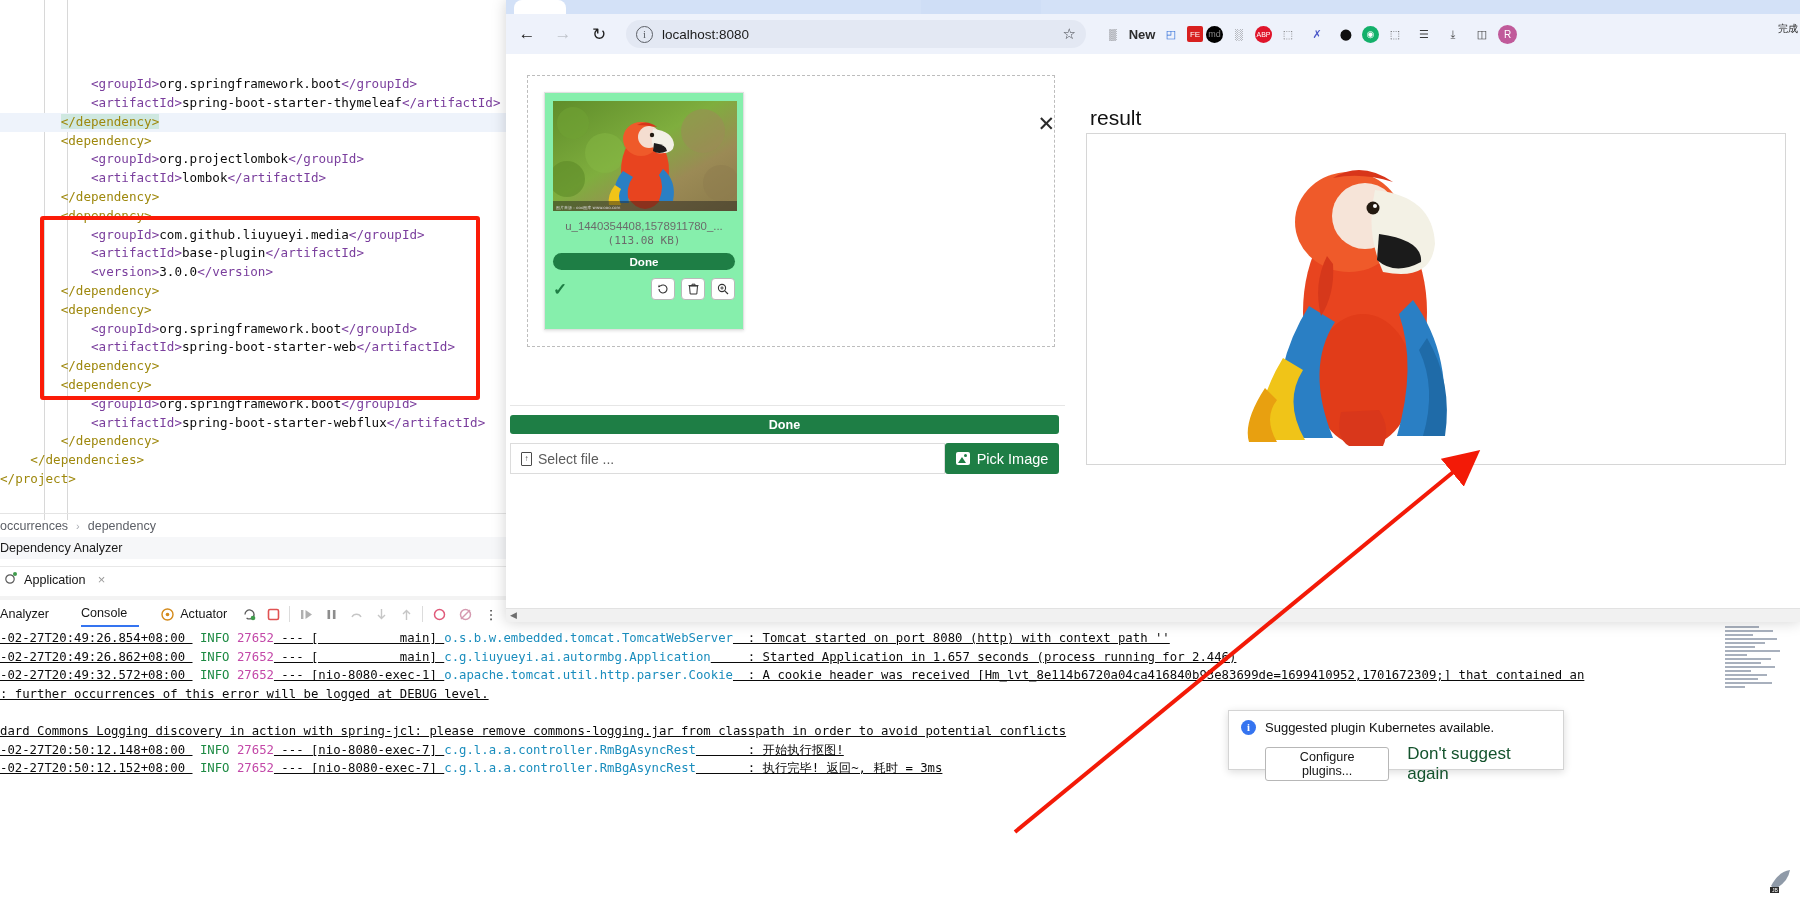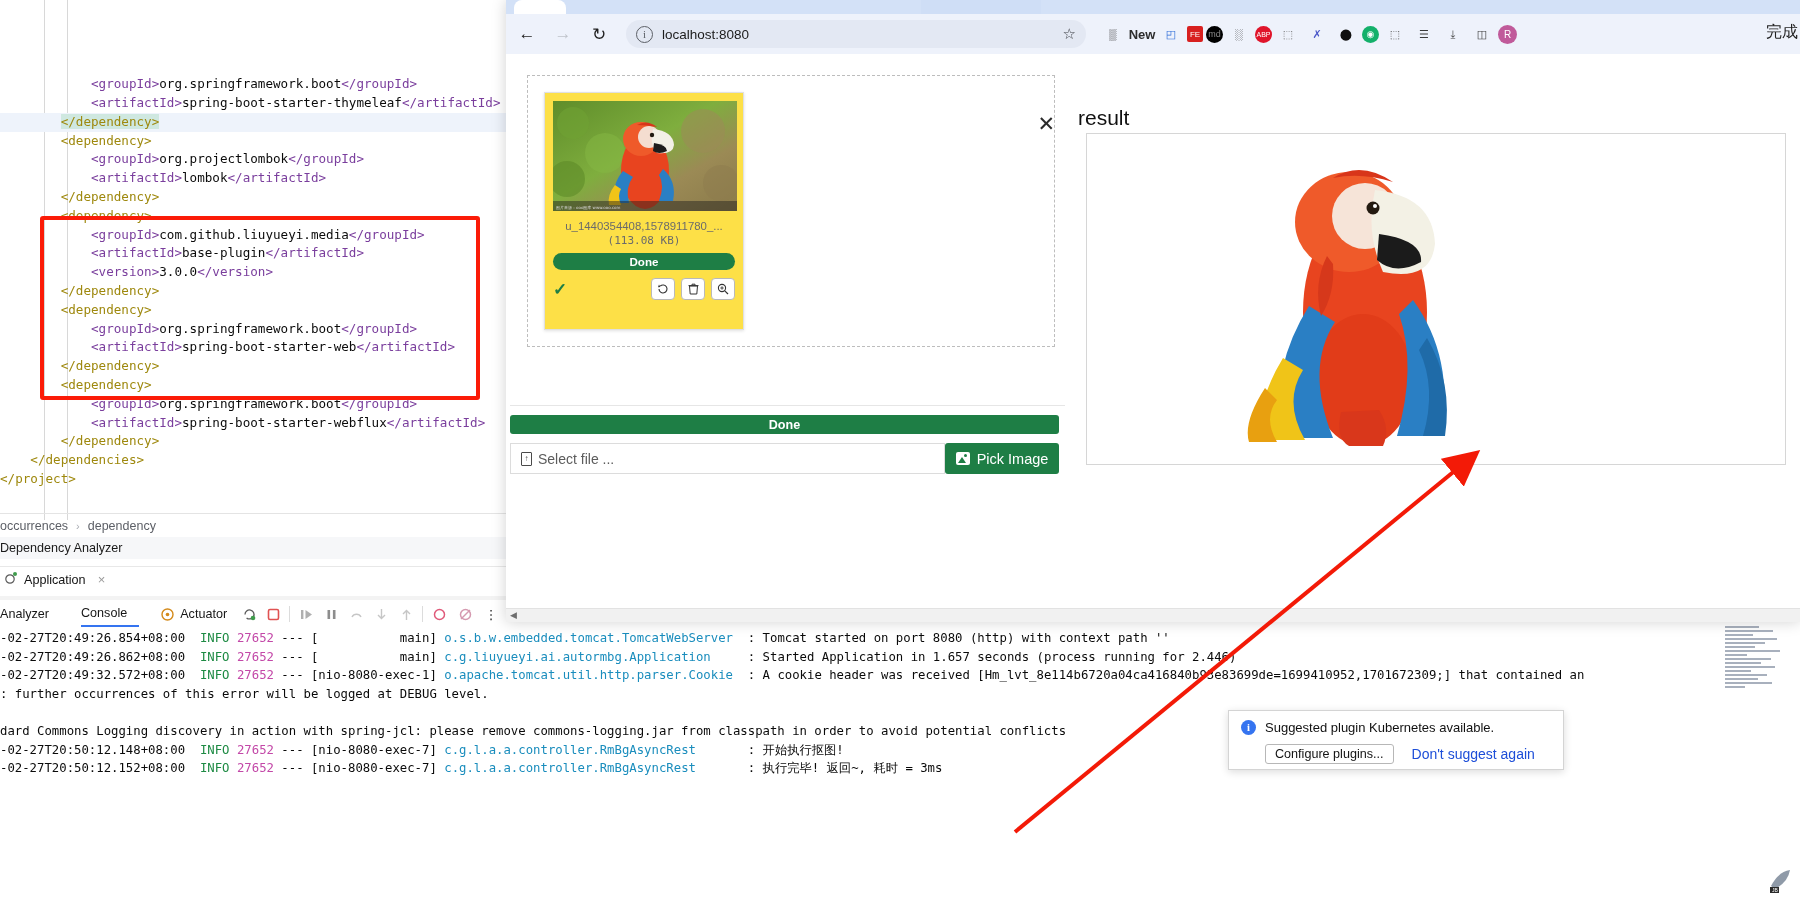--- a/index.html
+++ b/index.html
@@ -100,21 +100,21 @@
     font-size: 12.3px;
     line-height: 18.6px;
     color: #0a0a0a;
     white-space: pre;
     overflow: hidden;
     padding-top: 1px;
   }
   .lg-info { color: #1d8a43; }
   .lg-pid { color: #c348a8; }
   .lg-cls { color: #1a8dbd; }
-  .lg-plain { color: #0a0a0a; }
+  .lg-plain { color: #0a0a0a; text-decoration: underline; }
 
   
   .console-minimap {
     position: absolute; right: 14px; top: 624px; width: 62px; height: 68px;
     opacity: 0.85;
   }
 
   
   .browser {
     position: absolute; left: 506px; top: 0px; width: 1294px; height: 622px;
@@ -167,21 +167,21 @@
   .uploader {
     position: absolute; left: 2px; top: 3px; width: 557px; height: 415px;
     background: #ffffff;
   }
   .up-dropzone {
     position: absolute; left: 19px; top: 18px; width: 528px; height: 272px;
     border: 1px dashed #bdbdbd; background: #ffffff;
   }
   .file-card {
     position: absolute; left: 16px; top: 16px; width: 200px; height: 238px;
-    background: #fde047; border: 1px solid #e0e0e0;
+    background: #86efac; border: 1px solid #e0e0e0;
     box-shadow: 0 1px 3px rgba(0,0,0,0.12);
     padding: 8px;
   }
   .thumb {
     width: 184px; height: 110px; overflow: hidden; position: relative;
     background: #4a6b22;
   }
   .thumb .wm {
     position: absolute; left: 3px; bottom: 1px; font-size: 4px; color: #d8d8d8;
     font-family: "DejaVu Sans", sans-serif;
@@ -246,21 +246,21 @@
   .pick-icon::before {
     content: ""; position: absolute; right: 2.5px; top: 2px; width: 3px; height: 3px;
     border-radius: 50%; background: #1e7e45;
   }
 
   
   .result-panel {
     position: absolute; left: 572px; top: 0px; width: 720px; height: 420px;
   }
   .result-title {
-    position: absolute; left: 0; top: 52px; font-size: 21px; color: #101010;
+    position: absolute; left: 12px; top: 52px; font-size: 21px; color: #101010;
   }
   .result-box {
     position: absolute; left: 8px; top: 79px; width: 700px; height: 332px;
     border: 1px solid #d6d6d6; background: #ffffff;
     overflow: hidden;
   }
 
   
   .br-hscroll {
     position: absolute; left: 0; bottom: 0; width: 1294px; height: 14px;
@@ -282,28 +282,28 @@
   .notif-info {
     width: 15px; height: 15px; border-radius: 50%; background: #3574f0; color: #fff;
     font-size: 10.5px; display: inline-flex; align-items: center; justify-content: center;
     font-family: "Liberation Serif", serif; font-weight: bold;
   }
   .notif-btns { display: flex; align-items: center; gap: 18px; margin-top: 9px; padding-left: 24px; }
   .notif-btn {
     border: 1px solid #b7b7b7; border-radius: 3px; padding: 2px 9px;
     font-size: 12.6px; color: #141414; background: #fff;
   }
-  .notif-link { color: #1d4ed8; font-size: 14px; }
+  .notif-link { color: #14532d; font-size: 17px; }
 
   
   .jb-logo { position: absolute; right: 6px; bottom: 4px; width: 26px; height: 26px; }
 
   
   .cn-right {
-    position: absolute; right: 2px; top: 22px; font-size: 16px; color: #222;
+    position: absolute; right: 2px; top: 22px; font-size: 10px; color: #222;
     font-family: "DejaVu Sans", sans-serif;
     margin-left: 43px;
   }
 </style>
 </head>
 <body>
 
 <div id="root">
 
   <div class="ide-editor">

